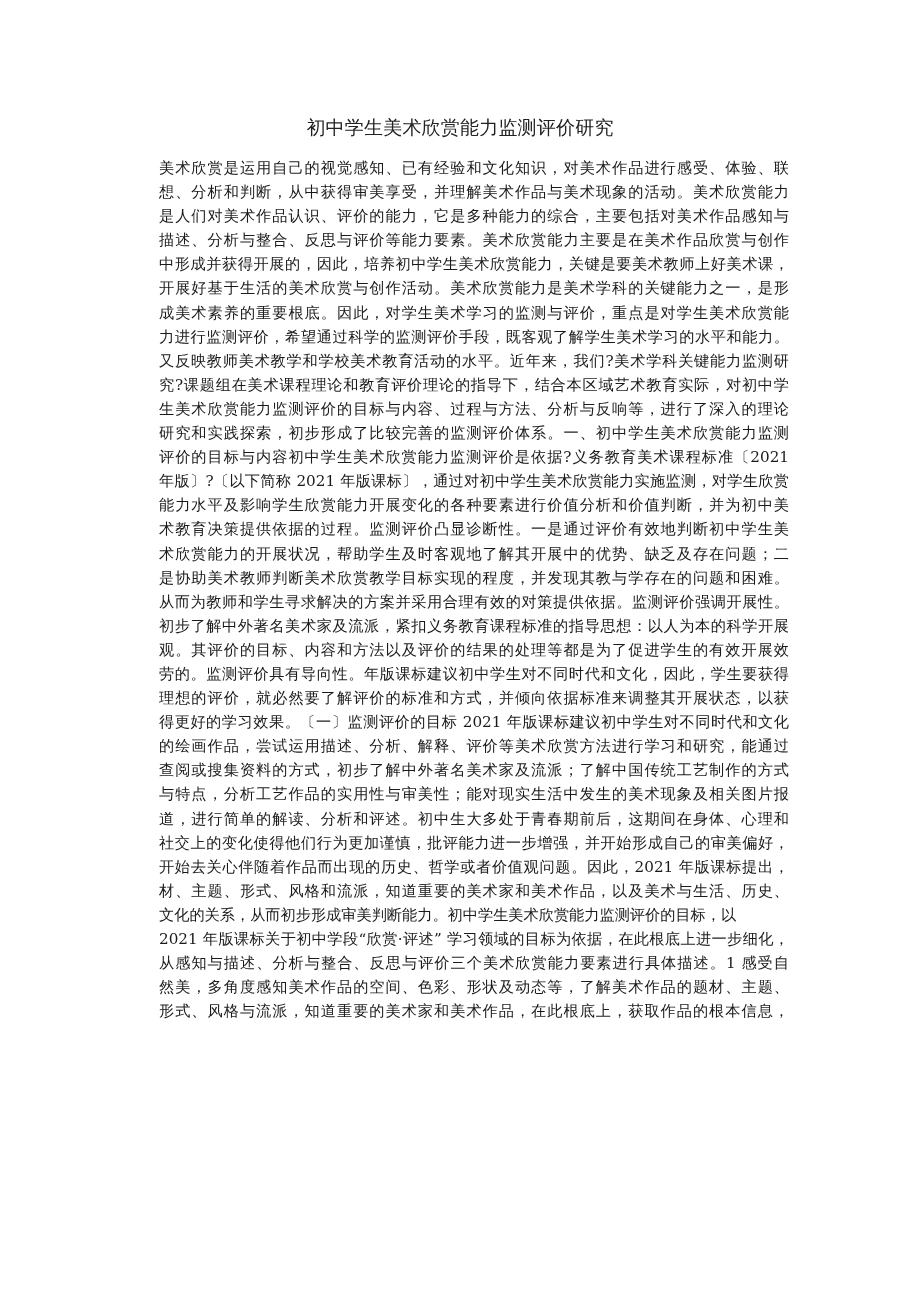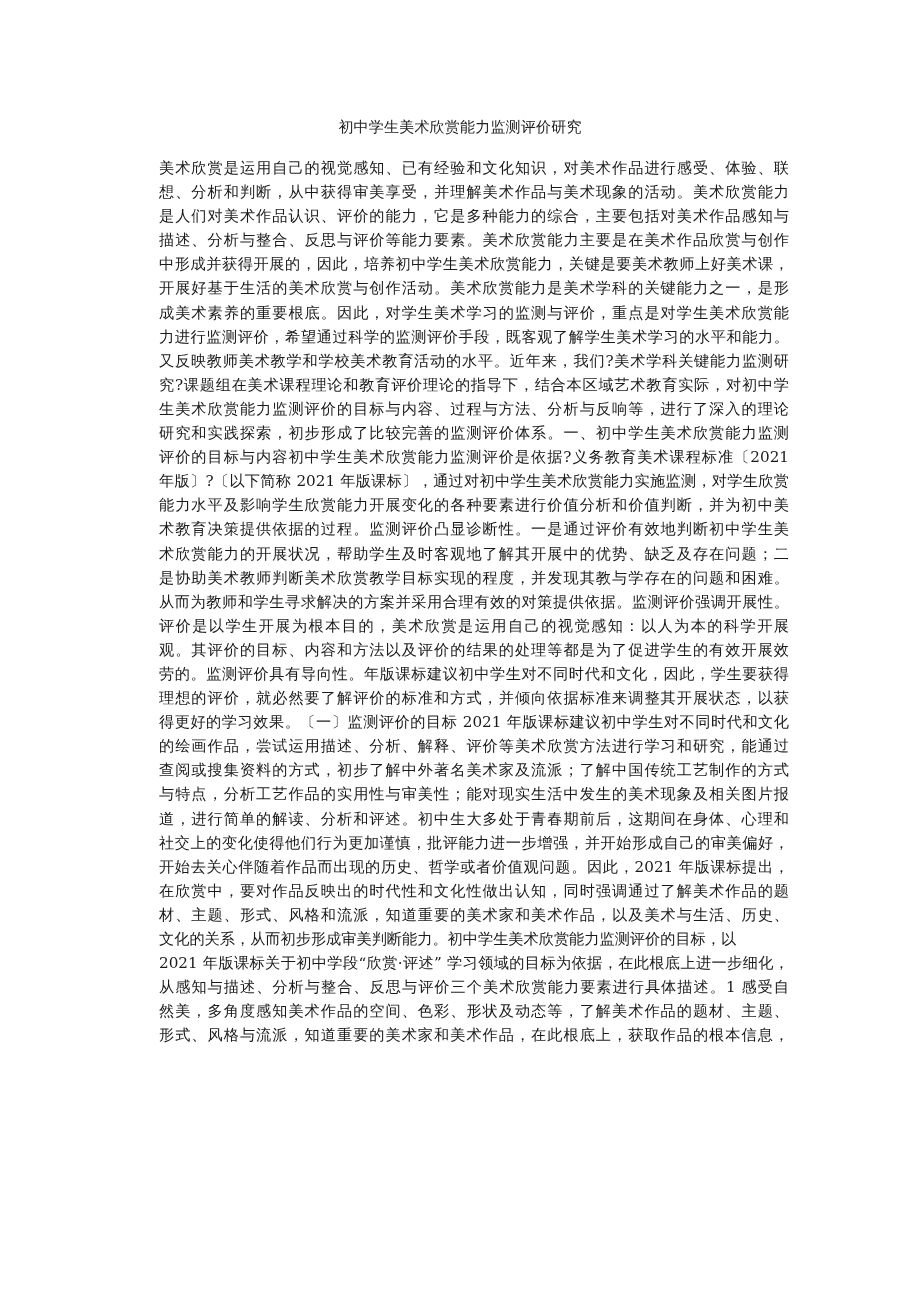--- a/index.html
+++ b/index.html
@@ -21,21 +21,21 @@
       height: 1302px;
       background: #ffffff;
     }
     .doc-title {
       position: absolute;
       left: 0;
       width: 920px;
       top: 116px;
       text-align: center;
       font-family: "DejaVu Serif", "Liberation Serif", serif;
-      font-size: 15px;
+      font-size: 19px;
       color: #222222;
       letter-spacing: 0.2px;
       line-height: 22px;
     }
     .body-text {
       position: absolute;
       left: 139px;
       top: 156px;
       width: 650px;
       font-family: "DejaVu Serif", "Liberation Serif", serif;
@@ -73,32 +73,31 @@
       <span class="line">究?课题组在美术课程理论和教育评价理论的指导下，结合本区域艺术教育实际，对初中学</span>
       <span class="line">生美术欣赏能力监测评价的目标与内容、过程与方法、分析与反响等，进行了深入的理论</span>
       <span class="line">研究和实践探索，初步形成了比较完善的监测评价体系。一、初中学生美术欣赏能力监测</span>
       <span class="line">评价的目标与内容初中学生美术欣赏能力监测评价是依据?义务教育美术课程标准〔2021</span>
       <span class="line">年版〕?〔以下简称 2021 年版课标〕，通过对初中学生美术欣赏能力实施监测，对学生欣赏</span>
       <span class="line">能力水平及影响学生欣赏能力开展变化的各种要素进行价值分析和价值判断，并为初中美</span>
       <span class="line">术教育决策提供依据的过程。监测评价凸显诊断性。一是通过评价有效地判断初中学生美</span>
       <span class="line">术欣赏能力的开展状况，帮助学生及时客观地了解其开展中的优势、缺乏及存在问题；二</span>
       <span class="line">是协助美术教师判断美术欣赏教学目标实现的程度，并发现其教与学存在的问题和困难。</span>
       <span class="line">从而为教师和学生寻求解决的方案并采用合理有效的对策提供依据。监测评价强调开展性。</span>
-      <span class="line">评价是以学生开展为根本目的，美术欣赏是运用自己的视觉感知：以人为本的科学开展</span>
+      <span class="line">初步了解中外著名美术家及流派，紧扣义务教育课程标准的指导思想：以人为本的科学开展</span>
       <span class="line">观。其评价的目标、内容和方法以及评价的结果的处理等都是为了促进学生的有效开展效</span>
       <span class="line">劳的。监测评价具有导向性。年版课标建议初中学生对不同时代和文化，因此，学生要获得</span>
       <span class="line">理想的评价，就必然要了解评价的标准和方式，并倾向依据标准来调整其开展状态，以获</span>
       <span class="line">得更好的学习效果。〔一〕监测评价的目标 2021 年版课标建议初中学生对不同时代和文化</span>
       <span class="line">的绘画作品，尝试运用描述、分析、解释、评价等美术欣赏方法进行学习和研究，能通过</span>
       <span class="line">查阅或搜集资料的方式，初步了解中外著名美术家及流派；了解中国传统工艺制作的方式</span>
       <span class="line">与特点，分析工艺作品的实用性与审美性；能对现实生活中发生的美术现象及相关图片报</span>
       <span class="line">道，进行简单的解读、分析和评述。初中生大多处于青春期前后，这期间在身体、心理和</span>
       <span class="line">社交上的变化使得他们行为更加谨慎，批评能力进一步增强，并开始形成自己的审美偏好，</span>
       <span class="line">开始去关心伴随着作品而出现的历史、哲学或者价值观问题。因此，2021 年版课标提出，</span>
-      <span class="line">在欣赏中，要对作品反映出的时代性和文化性做出认知，同时强调通过了解美术作品的题</span>
       <span class="line">材、主题、形式、风格和流派，知道重要的美术家和美术作品，以及美术与生活、历史、</span>
       <span class="line last">文化的关系，从而初步形成审美判断能力。初中学生美术欣赏能力监测评价的目标，以</span>
       <span class="line">2021 年版课标关于初中学段“欣赏·评述” 学习领域的目标为依据，在此根底上进一步细化，</span>
       <span class="line">从感知与描述、分析与整合、反思与评价三个美术欣赏能力要素进行具体描述。1 感受自</span>
       <span class="line">然美，多角度感知美术作品的空间、色彩、形状及动态等，了解美术作品的题材、主题、</span>
       <span class="line">形式、风格与流派，知道重要的美术家和美术作品，在此根底上，获取作品的根本信息，</span>
     </div>
 </div>
 
 </body></html>

